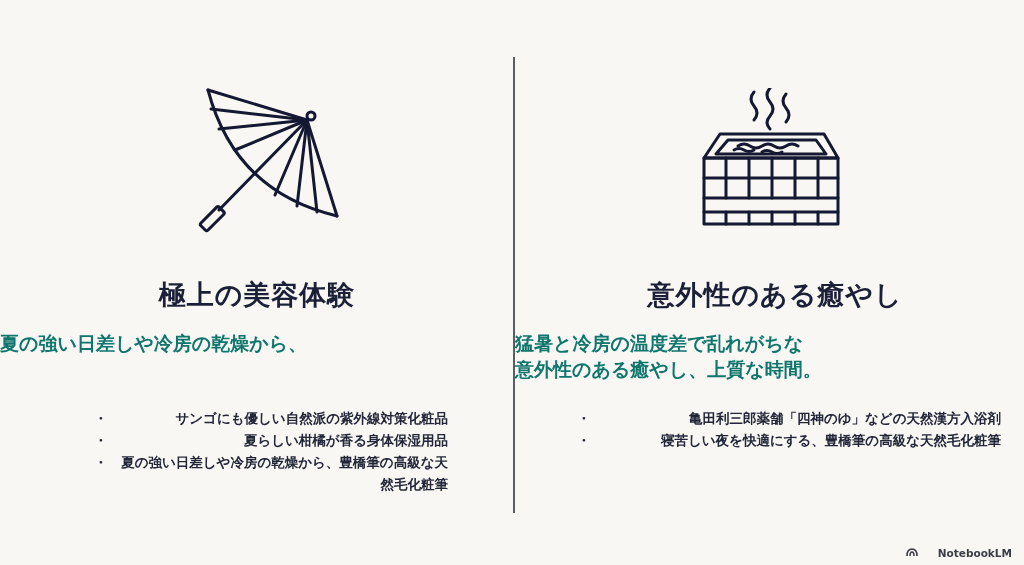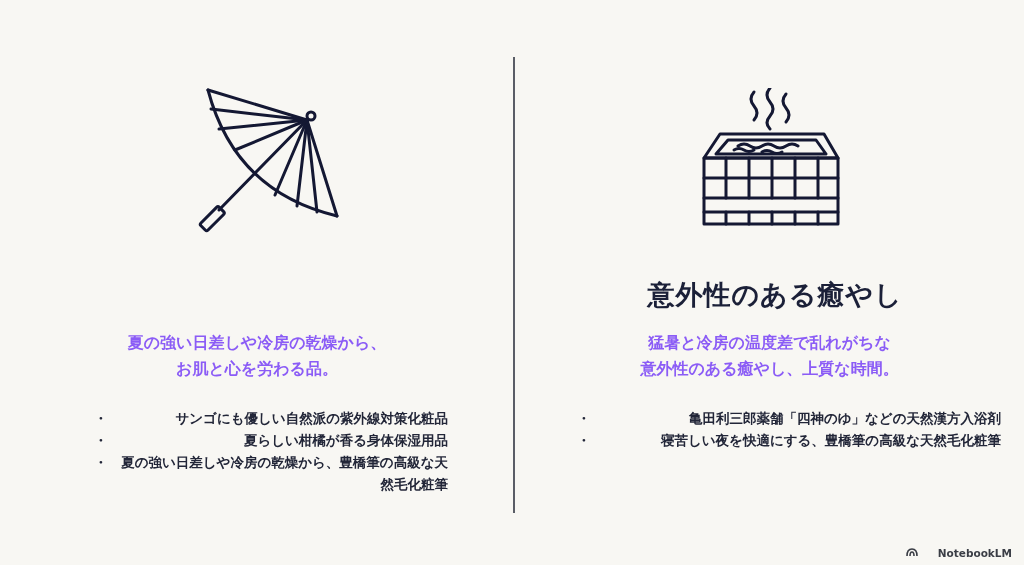--- a/index.html
+++ b/index.html
@@ -18,23 +18,23 @@
     background: #5a5d66;
   }
   .icon-wrap { position: absolute; }
   .title {
     position: absolute; left: 0; right: 0; text-align: center;
     font-family: "DejaVu Serif", "Liberation Serif", serif;
     font-weight: bold; font-size: 27px; letter-spacing: 1px;
     color: #1b2038;
   }
   .subtitle {
-    position: absolute; left: 0; right: 0; text-align: center;
-    font-weight: bold; font-size: 16px; line-height: 26px;
-    color: #8b5cf6;
+    position: absolute; left: 0; right: 0; 
+    font-weight: bold; font-size: 19px; line-height: 26px;
+    color: #0f766e;
   }
   .bullets {
     position: absolute; margin: 0; padding: 0; list-style: none;
     font-weight: bold; font-size: 13.5px; line-height: 22px;
     color: #222638;
     text-align: right;
   }
   .bullets li { position: relative; padding-left: 14px; }
   .bullets li::before {
     content: "・"; position: absolute; left: -4px; top: 0;
@@ -68,24 +68,24 @@
       <line x1="122" y1="38" x2="132" y2="130"></line>
 
       <line x1="122" y1="38" x2="34" y2="128"></line>
 
       <g transform="rotate(-45 28 136)">
         <rect x="14" y="131" width="26" height="10" rx="2"></rect>
       </g>
     </svg>
   </div>
 
+  <div class="title" style="top:277px;">極上の美容体験</div>
 
   <div class="subtitle" style="top:330px;">
     <div>夏の強い日差しや冷房の乾燥から、</div>
-    <div>お肌と心を労わる品。</div>
   </div>
 
   <ul class="bullets" style="left:98px; top:407px; width:350px;">
     <li>サンゴにも優しい自然派の紫外線対策化粧品</li>
     <li>夏らしい柑橘が香る身体保湿用品</li>
     <li>夏の強い日差しや冷房の乾燥から、豊橋筆の高級な天然毛化粧筆</li>
   </ul>
 </section>
 
 <div class="divider"></div>

